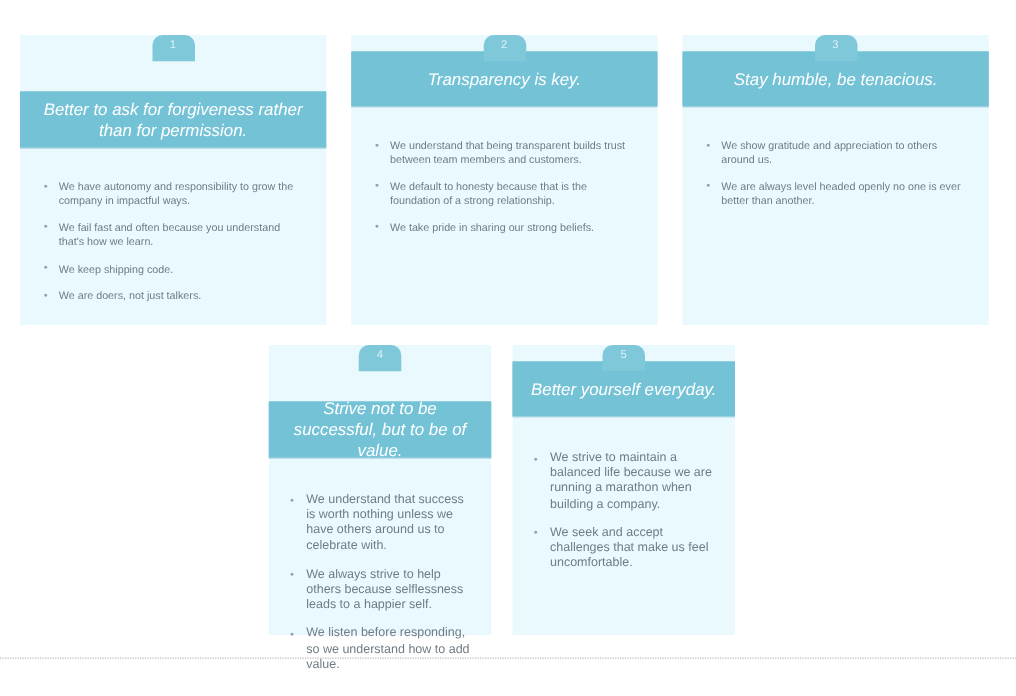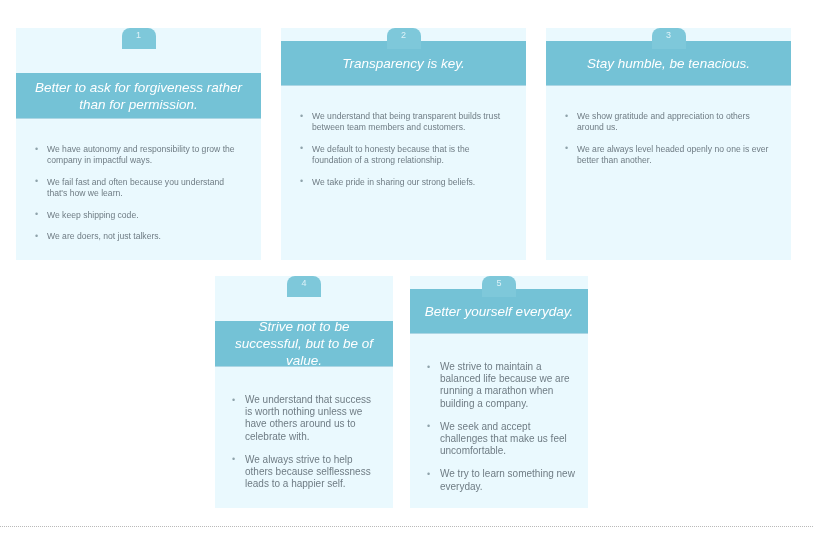--- a/index.html
+++ b/index.html
@@ -178,32 +178,32 @@
 
   <div class="row" id="row-bottom">
 
     <div class="card card-w-narrow card-h-bottom">
       <div class="tab">4</div>
       <div class="header header-2line">Strive not to be successful, but to be of value.</div>
       <div class="body body-narrow">
         <ul class="bullets narrow">
           <li>We understand that success is worth nothing unless we have others around us to celebrate with.</li>
           <li>We always strive to help others because selflessness leads to a happier self.</li>
+          <li>We listen before responding, so we understand how to add value.</li>
         </ul>
       </div>
     </div>
 
     <div class="card card-w-narrow card-h-bottom">
       <div class="tab">5</div>
       <div class="header header-1line">Better yourself everyday.</div>
       <div class="body body-narrow">
         <ul class="bullets narrow">
           <li>We strive to maintain a balanced life because we are running a marathon when building a company.</li>
           <li>We seek and accept challenges that make us feel uncomfortable.</li>
-          <li>We try to learn something new everyday.</li>
         </ul>
       </div>
     </div>
 
   </div>
 
   <div id="footer-rule"></div>
 
 </div>
 

